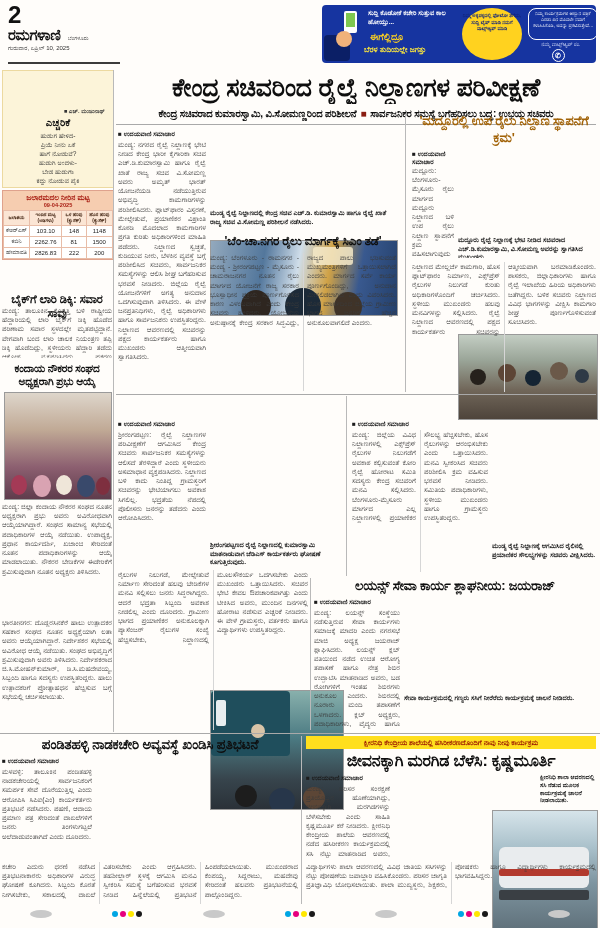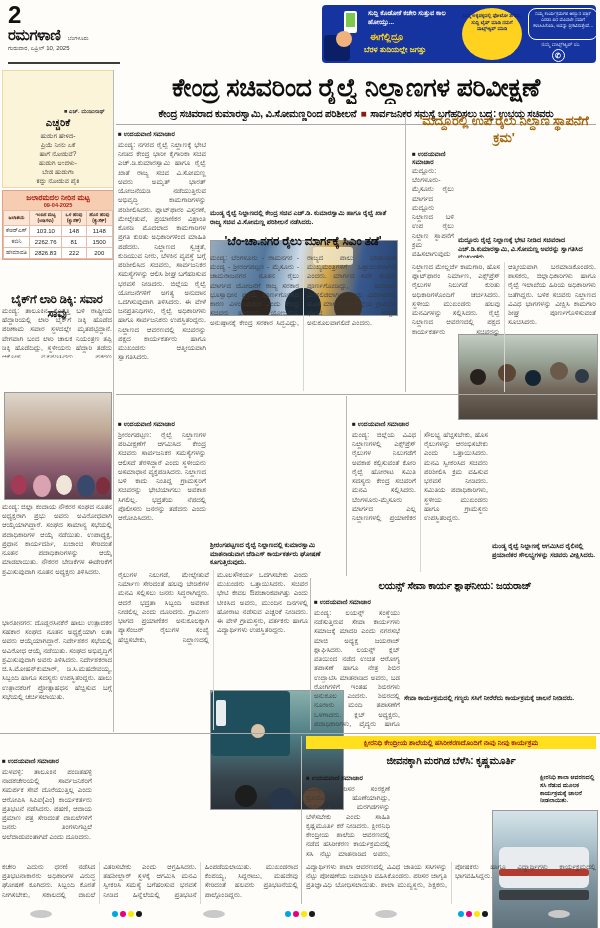--- a/index.html
+++ b/index.html
@@ -150,20 +150,21 @@
         <td>222</td>
         <td>200</td>
       </tr>
     </tbody>
       </table>
   </div>
 
   <div class="abs hl center sideheadline" style="left:2px;top:276px;width:110px;margin-top:16px;">ಬೈಕ್‌ಗೆ ಲಾರಿ ಡಿಕ್ಕಿ: ಸವಾರ ಸಾವು</div>
   <div class="abs bt" style="left:2px;top:306px;width:110px;height:52px;">ಮಂಡ್ಯ: ತಾಲೂಕಿನ ಕೊತ್ತತ್ತಿ ಬಳಿ ರಾಷ್ಟ್ರೀಯ ಹೆದ್ದಾರಿಯಲ್ಲಿ ಲಾರಿ ಬೈಕ್‌ಗೆ ಡಿಕ್ಕಿ ಹೊಡೆದ ಪರಿಣಾಮ ಸವಾರ ಸ್ಥಳದಲ್ಲೇ ಮೃತಪಟ್ಟಿದ್ದಾನೆ. ವೇಗವಾಗಿ ಬಂದ ಲಾರಿ ಚಾಲಕ ನಿಯಂತ್ರಣ ತಪ್ಪಿ ಡಿಕ್ಕಿ ಹೊಡೆದಿದ್ದು, ಸ್ಥಳೀಯರು ಹೆದ್ದಾರಿ ತಡೆದು ಆಕ್ರೋಶ ವ್ಯಕ್ತಪಡಿಸಿದರು. ಪ್ರಕರಣ ದಾಖಲಿಸಿಕೊಂಡ ಪೊಲೀಸರು ಲಾರಿ ವಶಕ್ಕೆ ಪಡೆದು ತನಿಖೆ ನಡೆಸುತ್ತಿದ್ದಾರೆ.</div>
 
+  <div class="abs hl center" style="left:2px;top:362px;width:110px;font-size:10.5px;line-height:13px;">ಕಂದಾಯ ನೌಕರರ ಸಂಘದ ಅಧ್ಯಕ್ಷರಾಗಿ ಪ್ರಭು ಆಯ್ಕೆ</div>
   <div class="abs photo" style="left:4px;top:392px;width:106px;height:106px;background:linear-gradient(180deg,#ded6cb 0%,#c0a995 35%,#8c5f70 70%,#5f3c4c 100%);">
     <i class="blob" style="left:6%;bottom:4%;width:16px;height:20px;background:#a43a56;"></i>
     <i class="blob" style="left:26%;bottom:2%;width:18px;height:22px;background:#d9a3b2;"></i>
     <i class="blob" style="left:48%;bottom:4%;width:16px;height:20px;background:#efe6d9;"></i>
     <i class="blob" style="left:68%;bottom:2%;width:18px;height:22px;background:#39496b;"></i>
     <i class="blob" style="left:86%;bottom:4%;width:14px;height:18px;background:#7e2f3f;"></i>
   </div>
   <div class="abs bt" style="left:2px;top:502px;width:110px;height:82px;">ಮಂಡ್ಯ: ಜಿಲ್ಲಾ ಕಂದಾಯ ನೌಕರರ ಸಂಘದ ನೂತನ ಅಧ್ಯಕ್ಷರಾಗಿ ಪ್ರಭು ಅವರು ಅವಿರೋಧವಾಗಿ ಆಯ್ಕೆಯಾಗಿದ್ದಾರೆ. ಸಂಘದ ಸಾಮಾನ್ಯ ಸಭೆಯಲ್ಲಿ ಪದಾಧಿಕಾರಿಗಳ ಆಯ್ಕೆ ನಡೆಯಿತು. ಉಪಾಧ್ಯಕ್ಷ, ಪ್ರಧಾನ ಕಾರ್ಯದರ್ಶಿ, ಖಜಾಂಚಿ ಸೇರಿದಂತೆ ನೂತನ ಪದಾಧಿಕಾರಿಗಳನ್ನು ಆಯ್ಕೆ ಮಾಡಲಾಯಿತು. ನೌಕರರ ಬೇಡಿಕೆಗಳ ಈಡೇರಿಕೆಗೆ ಶ್ರಮಿಸುವುದಾಗಿ ನೂತನ ಅಧ್ಯಕ್ಷರು ತಿಳಿಸಿದರು.</div>
 
   <div class="abs bt" style="left:2px;top:618px;width:110px;height:110px;">ಭಾರತೀನಗರ: ದೊಡ್ಡರಸಿನಕೆರೆ ಹಾಲು ಉತ್ಪಾದಕರ ಸಹಕಾರ ಸಂಘದ ನೂತನ ಅಧ್ಯಕ್ಷೆಯಾಗಿ ಲತಾ ಅವರು ಆಯ್ಕೆಯಾಗಿದ್ದಾರೆ. ನಿರ್ದೇಶಕರ ಸಭೆಯಲ್ಲಿ ಅವಿರೋಧ ಆಯ್ಕೆ ನಡೆಯಿತು. ಸಂಘದ ಅಭಿವೃದ್ಧಿಗೆ ಶ್ರಮಿಸುವುದಾಗಿ ಅವರು ತಿಳಿಸಿದರು. ನಿರ್ದೇಶಕರಾದ ಜಿ.ಸಿ.ಮೋಹನ್‌ಕುಮಾರ್, ಡಿ.ಸಿ.ಮಹದೇವಯ್ಯ, ಸಿಬ್ಬಂದಿ ಹಾಗೂ ಸದಸ್ಯರು ಉಪಸ್ಥಿತರಿದ್ದರು. ಹಾಲು ಉತ್ಪಾದಕರಿಗೆ ಪ್ರೋತ್ಸಾಹಧನ ಹೆಚ್ಚಿಸುವ ಬಗ್ಗೆ ಸಭೆಯಲ್ಲಿ ಚರ್ಚಿಸಲಾಯಿತು.</div>
@@ -218,36 +219,37 @@
   <div class="abs byline" style="left:352px;top:420px;width:90px;">■ ಉದಯವಾಣಿ ಸಮಾಚಾರ</div>
   <div class="abs bt cols2" style="left:352px;top:430px;width:136px;height:142px;">ಮಂಡ್ಯ: ಜಿಲ್ಲೆಯ ವಿವಿಧ ನಿಲ್ದಾಣಗಳಲ್ಲಿ ಎಕ್ಸ್‌ಪ್ರೆಸ್ ರೈಲುಗಳ ನಿಲುಗಡೆಗೆ ಅವಕಾಶ ಕಲ್ಪಿಸುವಂತೆ ಕೋರಿ ರೈಲ್ವೆ ಹೋರಾಟ ಸಮಿತಿ ಸದಸ್ಯರು ಕೇಂದ್ರ ಸಚಿವರಿಗೆ ಮನವಿ ಸಲ್ಲಿಸಿದರು. ಬೆಂಗಳೂರು-ಮೈಸೂರು ಮಾರ್ಗದ ಎಲ್ಲ ನಿಲ್ದಾಣಗಳಲ್ಲಿ ಪ್ರಯಾಣಿಕರ ಸೌಲಭ್ಯ ಹೆಚ್ಚಿಸಬೇಕು, ಹೊಸ ರೈಲುಗಳನ್ನು ಆರಂಭಿಸಬೇಕು ಎಂದು ಒತ್ತಾಯಿಸಿದರು. ಮನವಿ ಸ್ವೀಕರಿಸಿದ ಸಚಿವರು ಪರಿಶೀಲಿಸಿ ಕ್ರಮ ವಹಿಸುವ ಭರವಸೆ ನೀಡಿದರು. ಸಮಿತಿಯ ಪದಾಧಿಕಾರಿಗಳು, ಸ್ಥಳೀಯ ಮುಖಂಡರು ಹಾಗೂ ಗ್ರಾಮಸ್ಥರು ಉಪಸ್ಥಿತರಿದ್ದರು.</div>
   <div class="abs photo" style="left:492px;top:420px;width:104px;height:120px;background:linear-gradient(180deg,#d6e4ea 0%,#aac1cb 30%,#7e95a0 60%,#5f707a 100%);">
     <i class="blob" style="left:6%;top:30%;width:86%;height:34%;background:#e9ecee;border-radius:6px;"></i>
     <i class="blob" style="left:6%;top:48%;width:86%;height:6%;background:#b23a2e;border-radius:2px;"></i>
     <i class="blob" style="left:6%;top:66%;width:86%;height:8%;background:#3a3f44;border-radius:2px;"></i>
   </div>
   <div class="abs cap" style="left:492px;top:542px;width:104px;height:28px;">ಮಂಡ್ಯ ರೈಲ್ವೆ ನಿಲ್ದಾಣಕ್ಕೆ ಆಗಮಿಸಿದ ರೈಲಿನಲ್ಲಿ ಪ್ರಯಾಣಿಕರ ಸೌಲಭ್ಯಗಳನ್ನು ಸಚಿವರು ವೀಕ್ಷಿಸಿದರು.</div>
 
   <div class="abs vline" style="left:310px;top:578px;height:152px;"></div>
-  <div class="abs hl center" style="left:314px;top:578px;width:282px;font-size:10px;line-height:16px;">ಲಯನ್ಸ್ ಸೇವಾ ಕಾರ್ಯ ಶ್ಲಾಘನೀಯ: ಜಯರಾಜ್</div>
+  <div class="abs hl center" style="left:314px;top:578px;width:282px;font-size:13px;line-height:16px;">ಲಯನ್ಸ್ ಸೇವಾ ಕಾರ್ಯ ಶ್ಲಾಘನೀಯ: ಜಯರಾಜ್</div>
   <div class="abs byline" style="left:314px;top:598px;width:86px;">■ ಉದಯವಾಣಿ ಸಮಾಚಾರ</div>
   <div class="abs bt" style="left:314px;top:608px;width:86px;height:122px;">ಮಂಡ್ಯ: ಲಯನ್ಸ್ ಸಂಸ್ಥೆಯು ನಡೆಸುತ್ತಿರುವ ಸೇವಾ ಕಾರ್ಯಗಳು ಸಮಾಜಕ್ಕೆ ಮಾದರಿ ಎಂದು ನಗರಸಭೆ ಮಾಜಿ ಅಧ್ಯಕ್ಷ ಜಯರಾಜ್ ಶ್ಲಾಘಿಸಿದರು. ಲಯನ್ಸ್ ಕ್ಲಬ್ ವತಿಯಿಂದ ನಡೆದ ಉಚಿತ ಆರೋಗ್ಯ ತಪಾಸಣೆ ಹಾಗೂ ನೇತ್ರ ಶಿಬಿರ ಉದ್ಘಾಟಿಸಿ ಮಾತನಾಡಿದ ಅವರು, ಬಡ ರೋಗಿಗಳಿಗೆ ಇಂತಹ ಶಿಬಿರಗಳು ಅನುಕೂಲ ಎಂದರು. ಶಿಬಿರದಲ್ಲಿ ನೂರಾರು ಮಂದಿ ತಪಾಸಣೆಗೆ ಒಳಗಾದರು. ಕ್ಲಬ್ ಅಧ್ಯಕ್ಷರು, ಪದಾಧಿಕಾರಿಗಳು, ವೈದ್ಯರು ಹಾಗೂ ಸಿಬ್ಬಂದಿ ಉಪಸ್ಥಿತರಿದ್ದರು.</div>
 
   <div class="abs cap" style="left:404px;top:694px;width:192px;height:20px;">ಸೇವಾ ಕಾರ್ಯಕ್ರಮದಲ್ಲಿ ಗಣ್ಯರು ಸಸಿಗೆ ನೀರೆರೆದು ಕಾರ್ಯಕ್ರಮಕ್ಕೆ ಚಾಲನೆ ನೀಡಿದರು.</div>
 
   <div class="abs hline" style="left:0;top:733px;width:600px;"></div>
   <div class="abs vline" style="left:301px;top:736px;height:168px;"></div>
 
+  <div class="abs hl center" style="left:2px;top:737px;width:296px;font-size:13.5px;line-height:16px;">ಪಂಡಿತಹಳ್ಳಿ ನಾಡಕಚೇರಿ ಅವ್ಯವಸ್ಥೆ ಖಂಡಿಸಿ ಪ್ರತಿಭಟನೆ</div>
   <div class="abs byline" style="left:2px;top:757px;width:90px;">■ ಉದಯವಾಣಿ ಸಮಾಚಾರ</div>
   <div class="abs bt" style="left:2px;top:767px;width:90px;height:90px;">ಮಳವಳ್ಳಿ: ತಾಲೂಕಿನ ಪಂಡಿತಹಳ್ಳಿ ನಾಡಕಚೇರಿಯಲ್ಲಿ ಸಾರ್ವಜನಿಕರಿಗೆ ಸಮರ್ಪಕ ಸೇವೆ ದೊರೆಯುತ್ತಿಲ್ಲ ಎಂದು ಆರೋಪಿಸಿ ಸಿಪಿಐ(ಎಂ) ಕಾರ್ಯಕರ್ತರು ಪ್ರತಿಭಟನೆ ನಡೆಸಿದರು. ಪಹಣಿ, ಆದಾಯ ಪ್ರಮಾಣ ಪತ್ರ ಸೇರಿದಂತೆ ದಾಖಲೆಗಳಿಗೆ ಜನರು ತಿಂಗಳುಗಟ್ಟಲೆ ಅಲೆದಾಡುವಂತಾಗಿದೆ ಎಂದು ದೂರಿದರು.</div>
 
   <div class="abs bt cols3" style="left:2px;top:862px;width:296px;height:42px;">ಕಚೇರಿ ಎದುರು ಧರಣಿ ನಡೆಸಿದ ಪ್ರತಿಭಟನಾಕಾರರು ಅಧಿಕಾರಿಗಳ ವಿರುದ್ಧ ಘೋಷಣೆ ಕೂಗಿದರು. ಸಿಬ್ಬಂದಿ ಕೊರತೆ ನೀಗಿಸಬೇಕು, ಸಕಾಲದಲ್ಲಿ ದಾಖಲೆ ವಿತರಿಸಬೇಕು ಎಂದು ಆಗ್ರಹಿಸಿದರು. ತಹಶೀಲ್ದಾರ್ ಸ್ಥಳಕ್ಕೆ ಆಗಮಿಸಿ ಮನವಿ ಸ್ವೀಕರಿಸಿ ಸಮಸ್ಯೆ ಬಗೆಹರಿಸುವ ಭರವಸೆ ನೀಡಿದ ಹಿನ್ನೆಲೆಯಲ್ಲಿ ಪ್ರತಿಭಟನೆ ಹಿಂಪಡೆಯಲಾಯಿತು. ಮುಖಂಡರಾದ ಕೆಂಪಯ್ಯ, ಸಿದ್ದರಾಜು, ಮಹದೇವು ಸೇರಿದಂತೆ ಹಲವರು ಪ್ರತಿಭಟನೆಯಲ್ಲಿ ಪಾಲ್ಗೊಂಡಿದ್ದರು.</div>
 
   <div class="abs kicker" style="left:306px;top:736px;width:290px;">ಕ್ಷೀರನಿಧಿ ಕೇಂದ್ರೀಯ ಶಾಲೆಯಲ್ಲಿ ಹಸಿರೀಕರಣದೊಂದಿಗೆ ನಾವು ನೀವು ಕಾರ್ಯಕ್ರಮ</div>
-  <div class="abs hl center" style="left:306px;top:752px;width:290px;font-size:10px;line-height:18px;">ಜೀವನಕ್ಕಾಗಿ ಮರಗಿಡ ಬೆಳೆಸಿ: ಕೃಷ್ಣಮೂರ್ತಿ</div>
+  <div class="abs hl center" style="left:306px;top:752px;width:290px;font-size:16px;line-height:18px;">ಜೀವನಕ್ಕಾಗಿ ಮರಗಿಡ ಬೆಳೆಸಿ: ಕೃಷ್ಣಮೂರ್ತಿ</div>
   <div class="abs byline" style="left:306px;top:774px;width:84px;">■ ಉದಯವಾಣಿ ಸಮಾಚಾರ</div>
   <div class="abs bt" style="left:306px;top:784px;width:84px;height:74px;">ಮಂಡ್ಯ: ಪರಿಸರ ಸಂರಕ್ಷಣೆ ಪ್ರತಿಯೊಬ್ಬರ ಹೊಣೆಯಾಗಿದ್ದು, ಜೀವನಕ್ಕಾಗಿ ಮರಗಿಡಗಳನ್ನು ಬೆಳೆಸಬೇಕು ಎಂದು ಸಾಹಿತಿ ಕೃಷ್ಣಮೂರ್ತಿ ಕರೆ ನೀಡಿದರು. ಕ್ಷೀರನಿಧಿ ಕೇಂದ್ರೀಯ ಶಾಲೆಯ ಆವರಣದಲ್ಲಿ ನಡೆದ ಹಸಿರೀಕರಣ ಕಾರ್ಯಕ್ರಮದಲ್ಲಿ ಸಸಿ ನೆಟ್ಟು ಮಾತನಾಡಿದ ಅವರು, ಮಕ್ಕಳಲ್ಲಿ ಪರಿಸರ ಪ್ರೇಮ ಬೆಳೆಸಬೇಕು ಎಂದರು.</div>
 
   <div class="abs cap" style="left:540px;top:774px;width:56px;height:84px;font-size:6px;">ಕ್ಷೀರನಿಧಿ ಶಾಲಾ ಆವರಣದಲ್ಲಿ ಸಸಿ ನೆಡುವ ಮೂಲಕ ಕಾರ್ಯಕ್ರಮಕ್ಕೆ ಚಾಲನೆ ನೀಡಲಾಯಿತು.</div>
   <div class="abs bt cols2" style="left:306px;top:862px;width:290px;height:42px;">ವಿದ್ಯಾರ್ಥಿಗಳು ಶಾಲಾ ಆವರಣದಲ್ಲಿ ವಿವಿಧ ಜಾತಿಯ ಸಸಿಗಳನ್ನು ನೆಟ್ಟು ಪೋಷಣೆಯ ಜವಾಬ್ದಾರಿ ವಹಿಸಿಕೊಂಡರು. ಪರಿಸರ ಜಾಗೃತಿ ಪ್ರತಿಜ್ಞಾವಿಧಿ ಬೋಧಿಸಲಾಯಿತು. ಶಾಲಾ ಮುಖ್ಯಸ್ಥರು, ಶಿಕ್ಷಕರು, ಪೋಷಕರು ಹಾಗೂ ವಿದ್ಯಾರ್ಥಿಗಳು ಕಾರ್ಯಕ್ರಮದಲ್ಲಿ ಭಾಗವಹಿಸಿದ್ದರು.</div>
 
   <div class="abs regrow">
     <div class="oval"></div>
     <div class="cmyk">
         <i class="c"></i>

